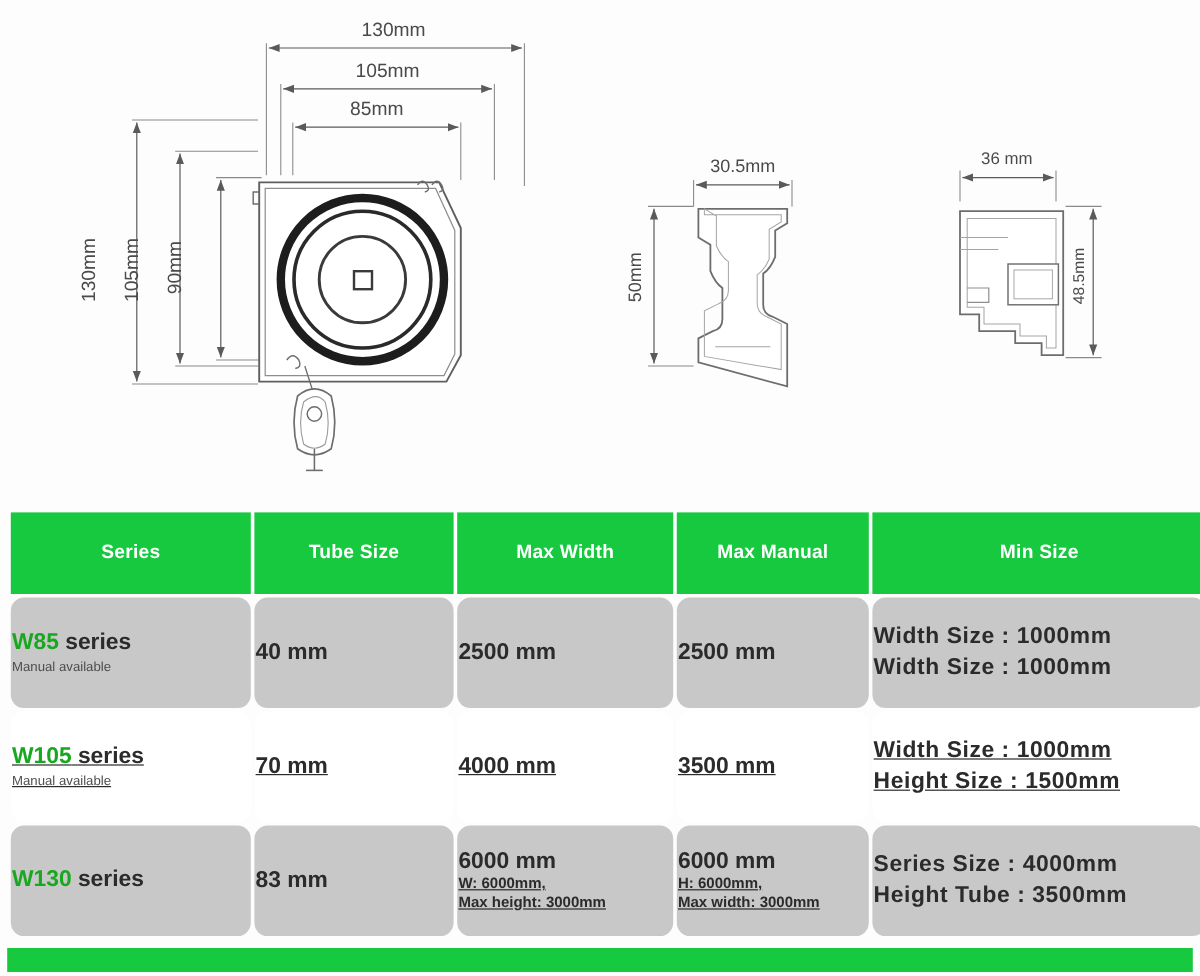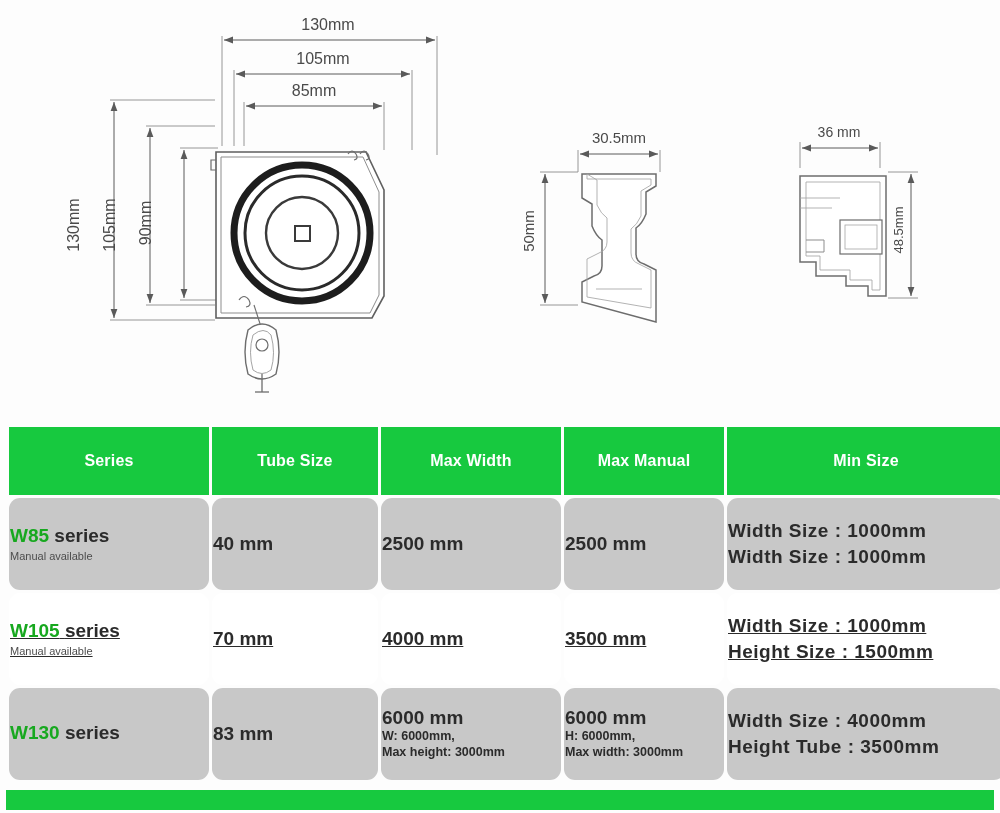--- a/index.html
+++ b/index.html
@@ -99,20 +99,21 @@
     line-height: 1.35;
     letter-spacing: 0.5px;
   }
   .note-sub {
     display: block;
     font-size: 12.5px;
     font-weight: bold;
     line-height: 1.25;
     margin-top: 0;
     color: #2b2b2b;
+    text-decoration: underline;
   }
   .footer-bar {
     position: absolute;
     left: 6px;
     top: 790px;
     width: 988px;
     height: 20px;
     background: #17c93f;
   }
   .col-series { width: 200px; }
@@ -296,21 +297,21 @@
         <td>83 mm</td>
         <td>
           <span>6000 mm</span>
           <span class="note-sub">W: 6000mm,<br>Max height: 3000mm</span>
         </td>
         <td>
           <span>6000 mm</span>
           <span class="note-sub">H: 6000mm,<br>Max width: 3000mm</span>
         </td>
         <td class="minsize-cell">
-          <span>Width  Size :  4000mm</span><br>
+          <span>Series  Size :  4000mm</span><br>
           <span>Height Tube :   3500mm</span>
         </td>
       </tr>
     </tbody>
   </table>
 
   <div class="footer-bar"></div>
 </div>
 
 </body></html>

